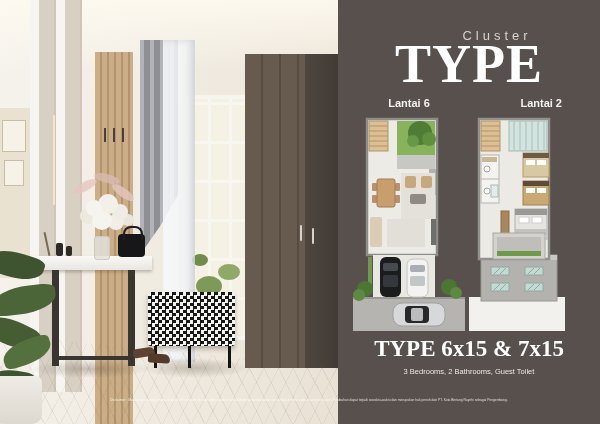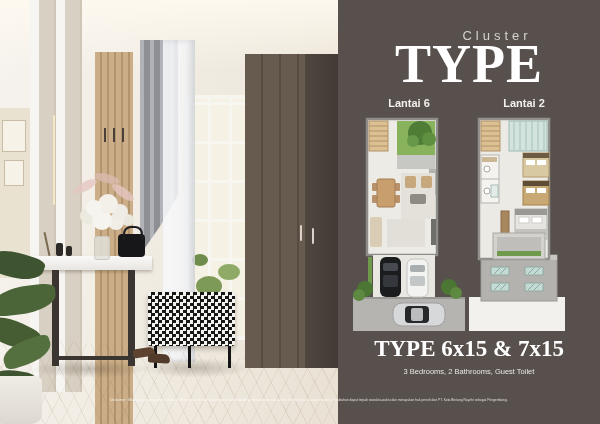--- a/index.html
+++ b/index.html
@@ -101,21 +101,21 @@
   
   .panel{position:absolute;left:338px;top:0;width:262px;height:424px;background:#57504d;}
   .cluster-label{position:absolute;left:0;top:28px;width:262px;text-align:center;
          font-size:13px;letter-spacing:4px;color:#d8d3ce;padding-left:28px;}
   .cluster-name{position:absolute;left:0;top:36px;width:262px;text-align:center;
          font-family:"Liberation Serif",serif;font-weight:700;font-size:54px;
          letter-spacing:1px;color:#ffffff;line-height:1.05;}
   .floor-label{position:absolute;top:97px;text-align:center;
          font-size:11px;font-weight:700;color:#f2f0ee;}
   .fl1{left:15px;width:112px;}
-  .fl2{left:131px;width:110px;}
+  .fl2{left:114px;width:110px;text-align:right;}
   .plan{position:absolute;top:117px;}
   .plan1{left:15px;width:112px;height:214px;}
   .plan2{left:131px;width:110px;height:214px;}
   .type-title{position:absolute;left:0;top:336px;width:262px;text-align:center;
          font-family:"Liberation Serif",serif;font-weight:700;font-size:23px;color:#ffffff;}
   .details{position:absolute;left:0;top:366px;width:262px;text-align:center;
          font-size:7.5px;line-height:1.5;color:#e9e6e3;}
 
   
   .disclaimer{position:absolute;left:110px;top:398px;z-index:40;white-space:nowrap;

